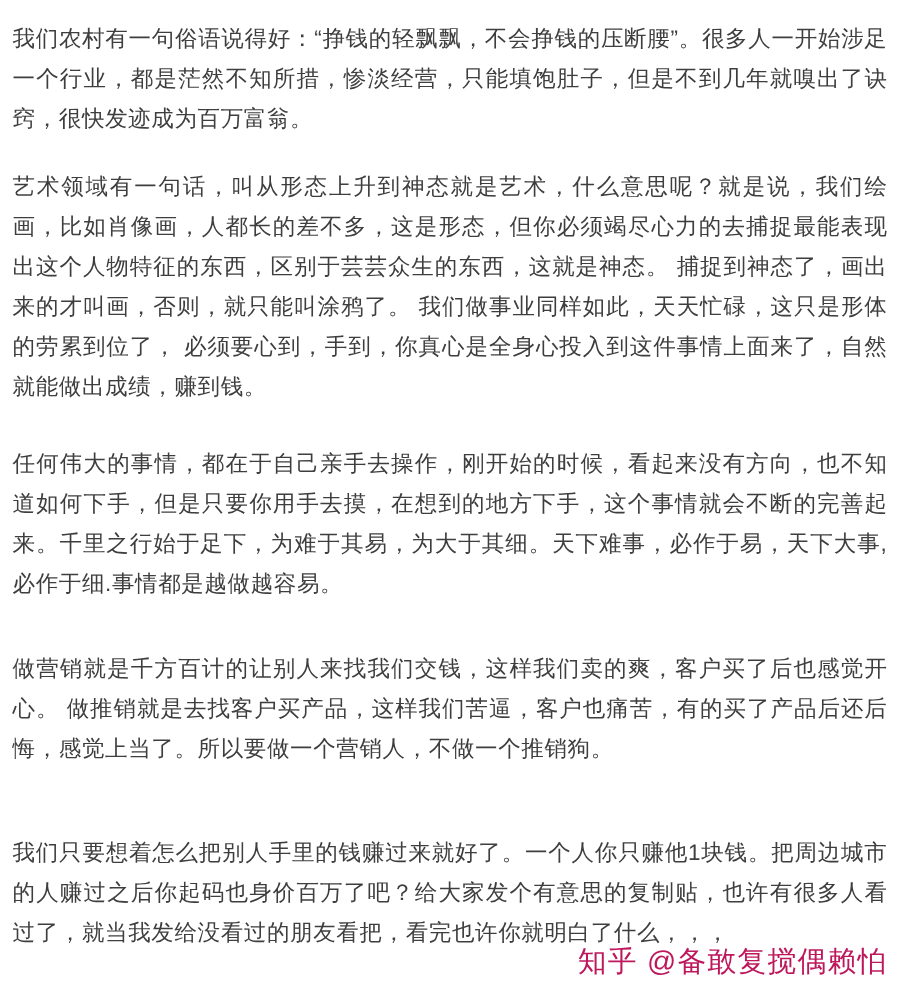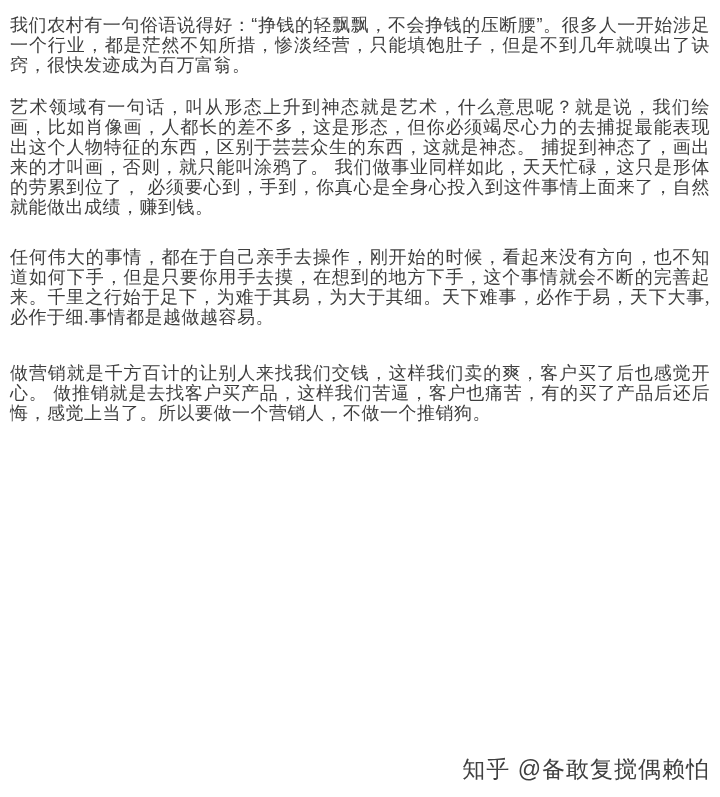--- a/index.html
+++ b/index.html
@@ -13,46 +13,47 @@
     position: relative;
     width: 720px;
     height: 797px;
     background: #ffffff;
     font-family: "Liberation Sans", "DejaVu Sans", sans-serif;
     color: #3e3e3e;
     padding: 15px 10px 0 10px;
   }
   .article p {
     font-size: 18px;
-    line-height: 20px;
+    line-height: 32px;
     text-align: justify;
     text-justify: inter-ideograph;
     letter-spacing: 0.5px;
     word-break: break-all;
     color: #3e3e3e;
   }
   .article p.gap-after-1 { margin-bottom: 22px; }
   .article p.gap-after-2 { margin-bottom: 30px; }
-  .article p.gap-after-3 { margin-bottom: 25px; font-family: Liberation Serif, serif; }
+  .article p.gap-after-3 { margin-bottom: 25px; }
   .article p.gap-after-4 { margin-bottom: 51px; margin-top: 36px; }
   .watermark {
     position: absolute;
     right: 10px;
     bottom: 12px;
     font-size: 23px;
-    color: #404040;
+    color: #be185d;
     letter-spacing: 1px;
     white-space: nowrap;
     font-family: "Liberation Sans", "DejaVu Sans", sans-serif;
   }
 </style>
 </head>
 <body>
 
 <div class="page">
   <div class="article">
     <p class="gap-after-1">我们农村有一句俗语说得好：“挣钱的轻飘飘，不会挣钱的压断腰”。很多人一开始涉足一个行业，都是茫然不知所措，惨淡经营，只能填饱肚子，但是不到几年就嗅出了诀窍，很快发迹成为百万富翁。</p>
     <p class="gap-after-2">艺术领域有一句话，叫从形态上升到神态就是艺术，什么意思呢？就是说，我们绘画，比如肖像画，人都长的差不多，这是形态，但你必须竭尽心力的去捕捉最能表现出这个人物特征的东西，区别于芸芸众生的东西，这就是神态。 捕捉到神态了，画出来的才叫画，否则，就只能叫涂鸦了。 我们做事业同样如此，天天忙碌，这只是形体的劳累到位了， 必须要心到，手到，你真心是全身心投入到这件事情上面来了，自然就能做出成绩，赚到钱。</p>
     <p class="gap-after-3">任何伟大的事情，都在于自己亲手去操作，刚开始的时候，看起来没有方向，也不知道如何下手，但是只要你用手去摸，在想到的地方下手，这个事情就会不断的完善起来。千里之行始于足下，为难于其易，为大于其细。天下难事，必作于易，天下大事,必作于细.事情都是越做越容易。</p>
     <p class="gap-after-4">做营销就是千方百计的让别人来找我们交钱，这样我们卖的爽，客户买了后也感觉开心。 做推销就是去找客户买产品，这样我们苦逼，客户也痛苦，有的买了产品后还后悔，感觉上当了。所以要做一个营销人，不做一个推销狗。</p>
+    <p>我们只要想着怎么把别人手里的钱赚过来就好了。一个人你只赚他1块钱。把周边城市的人赚过之后你起码也身价百万了吧？给大家发个有意思的复制贴，也许有很多人看过了，就当我发给没看过的朋友看把，看完也许你就明白了什么，，，</p>
   </div>
   <div class="watermark">知乎 @备敢复搅偶赖怕</div>
 </div>
 
 </body></html>

